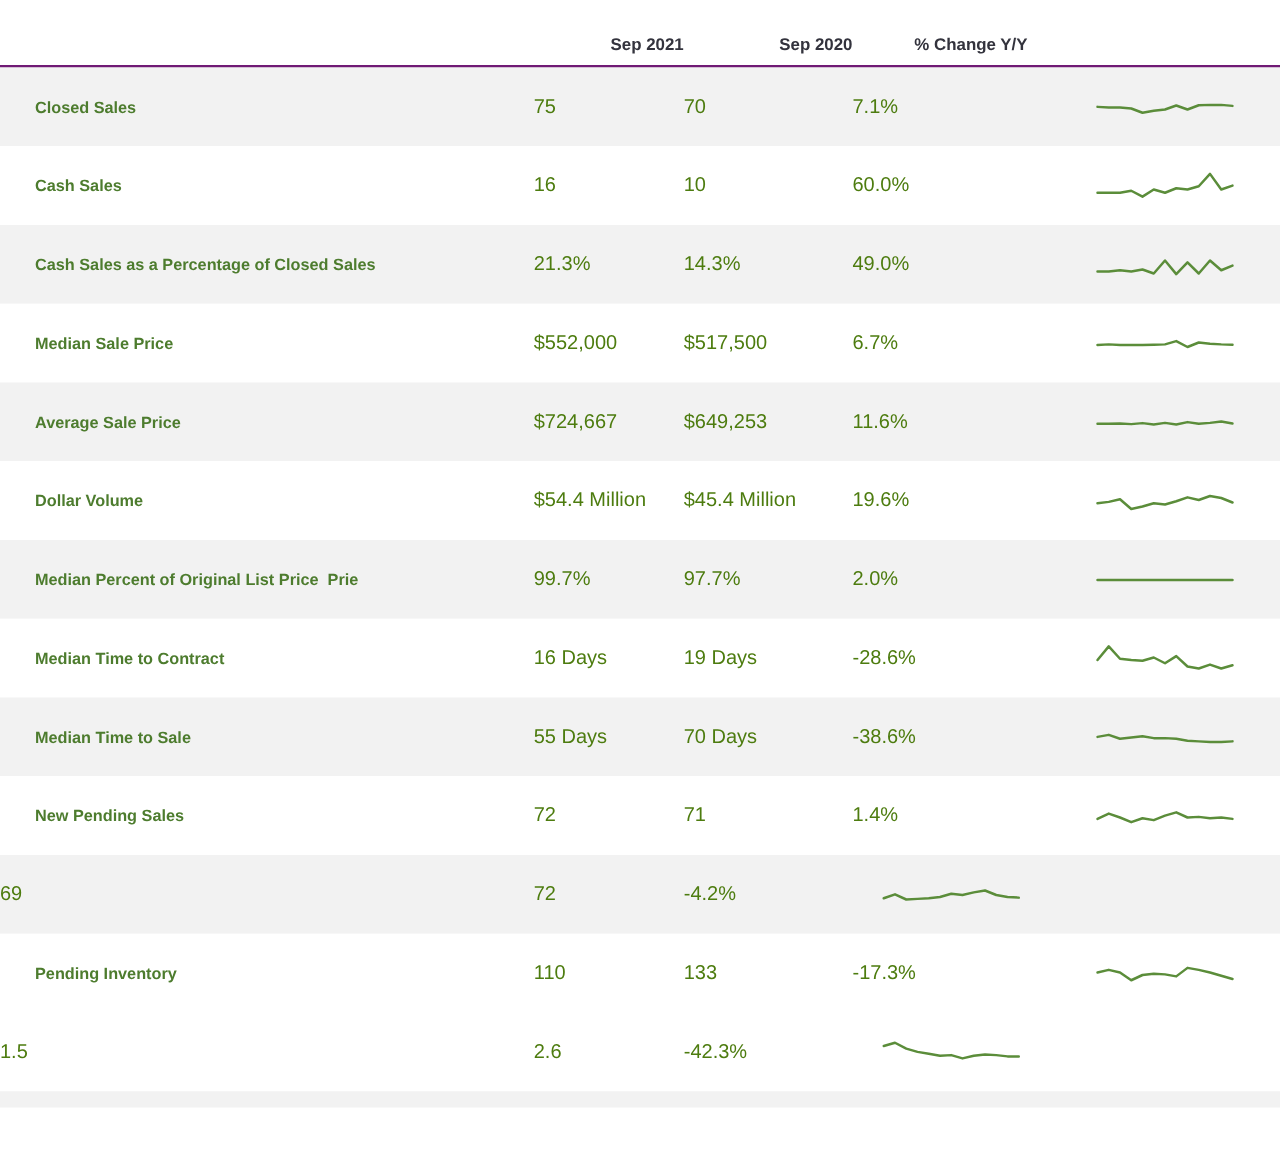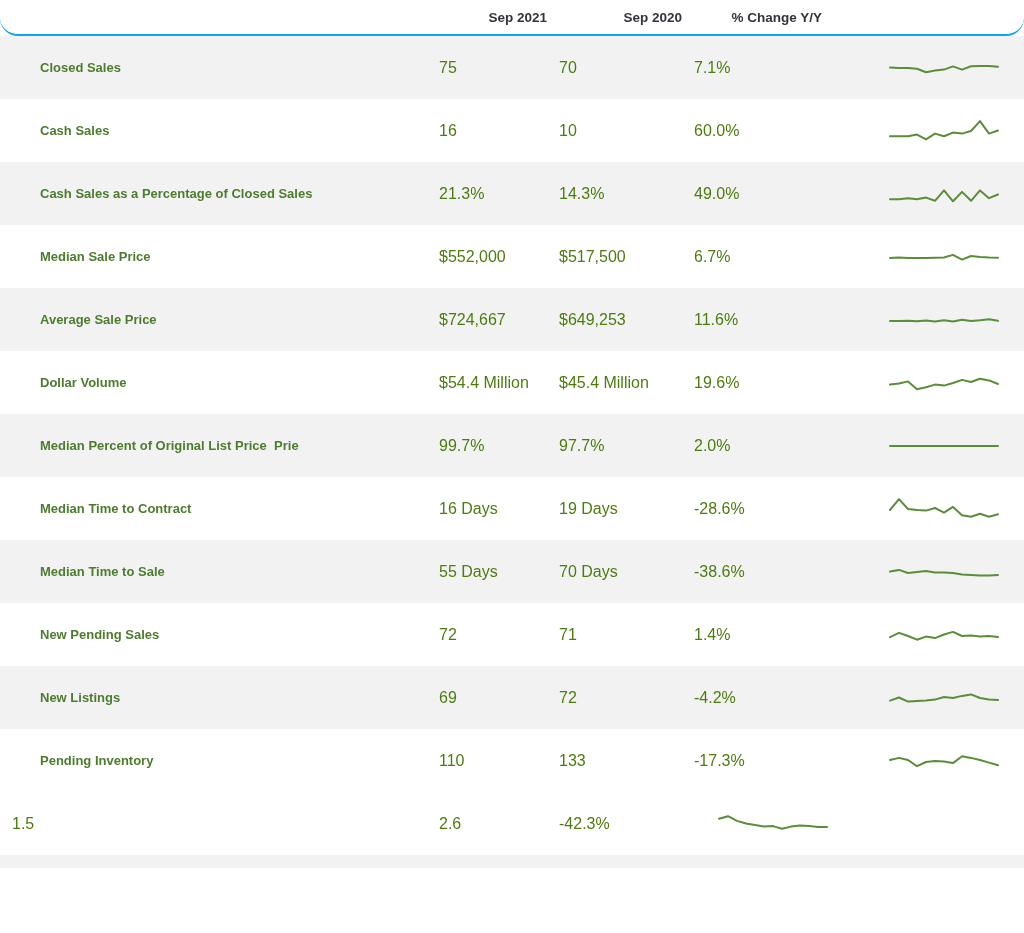--- a/index.html
+++ b/index.html
@@ -11,36 +11,35 @@
   }
   .report { width: 1024px; }
 
   .grid-row {
     display: grid;
     grid-template-columns: 427px 120px 135px 140px 202px;
     align-items: center;
   }
 
   .header-row {
-    height: 36px;
-    border-bottom: 2px solid #0ea5e9;
+    height: 54px;
+    border-bottom: 2px solid #701a75;
     align-items: end;
-    border-radius: 18px;
   }
   .header-cell {
     font-size: 13.5px;
     font-weight: 700;
     color: #33333d;
     padding-bottom: 9px;
     text-align: right;
     white-space: nowrap;
   }
   .header-cell.spark-head { text-align: center; padding-left: 18px; }
 
-  .data-row { height: 63px; background: #ffffff; padding-left: 12px; }
+  .data-row { height: 63px; background: #ffffff; }
   .data-row.alt { background: #f2f2f2; }
 
   .cell-label {
     padding-left: 28px;
     font-size: 13px;
     font-weight: 700;
     color: #4d7c2e;
     white-space: pre-wrap;
   }
   .cell-num {
@@ -185,21 +184,20 @@
     <div class="cell-num">72</div>
     <div class="cell-num">71</div>
     <div class="cell-num">1.4%</div>
     <div class="cell-spark">
       <svg width="112" height="34" viewBox="0 0 112 34">
         <polyline points="2,19.1 11,14.9 20,18.0 29,21.7 38,18.6 47,20.1 56,16.5 65,13.9 74,18.0 83,17.5 92,18.6 101,18.0 110,19.1"></polyline>
       </svg>
     </div>
   </div>
       <div class="grid-row data-row alt">
-    <div class="cell-label">New Listings</div>
     <div class="cell-num">69</div>
     <div class="cell-num">72</div>
     <div class="cell-num">-4.2%</div>
     <div class="cell-spark">
       <svg width="112" height="34" viewBox="0 0 112 34">
         <polyline points="2,19.6 11,16.5 20,20.6 29,20.1 38,19.6 47,18.6 56,16.0 65,17.0 74,14.9 83,13.4 92,17.0 101,18.6 110,19.1"></polyline>
       </svg>
     </div>
   </div>
       <div class="grid-row data-row">

